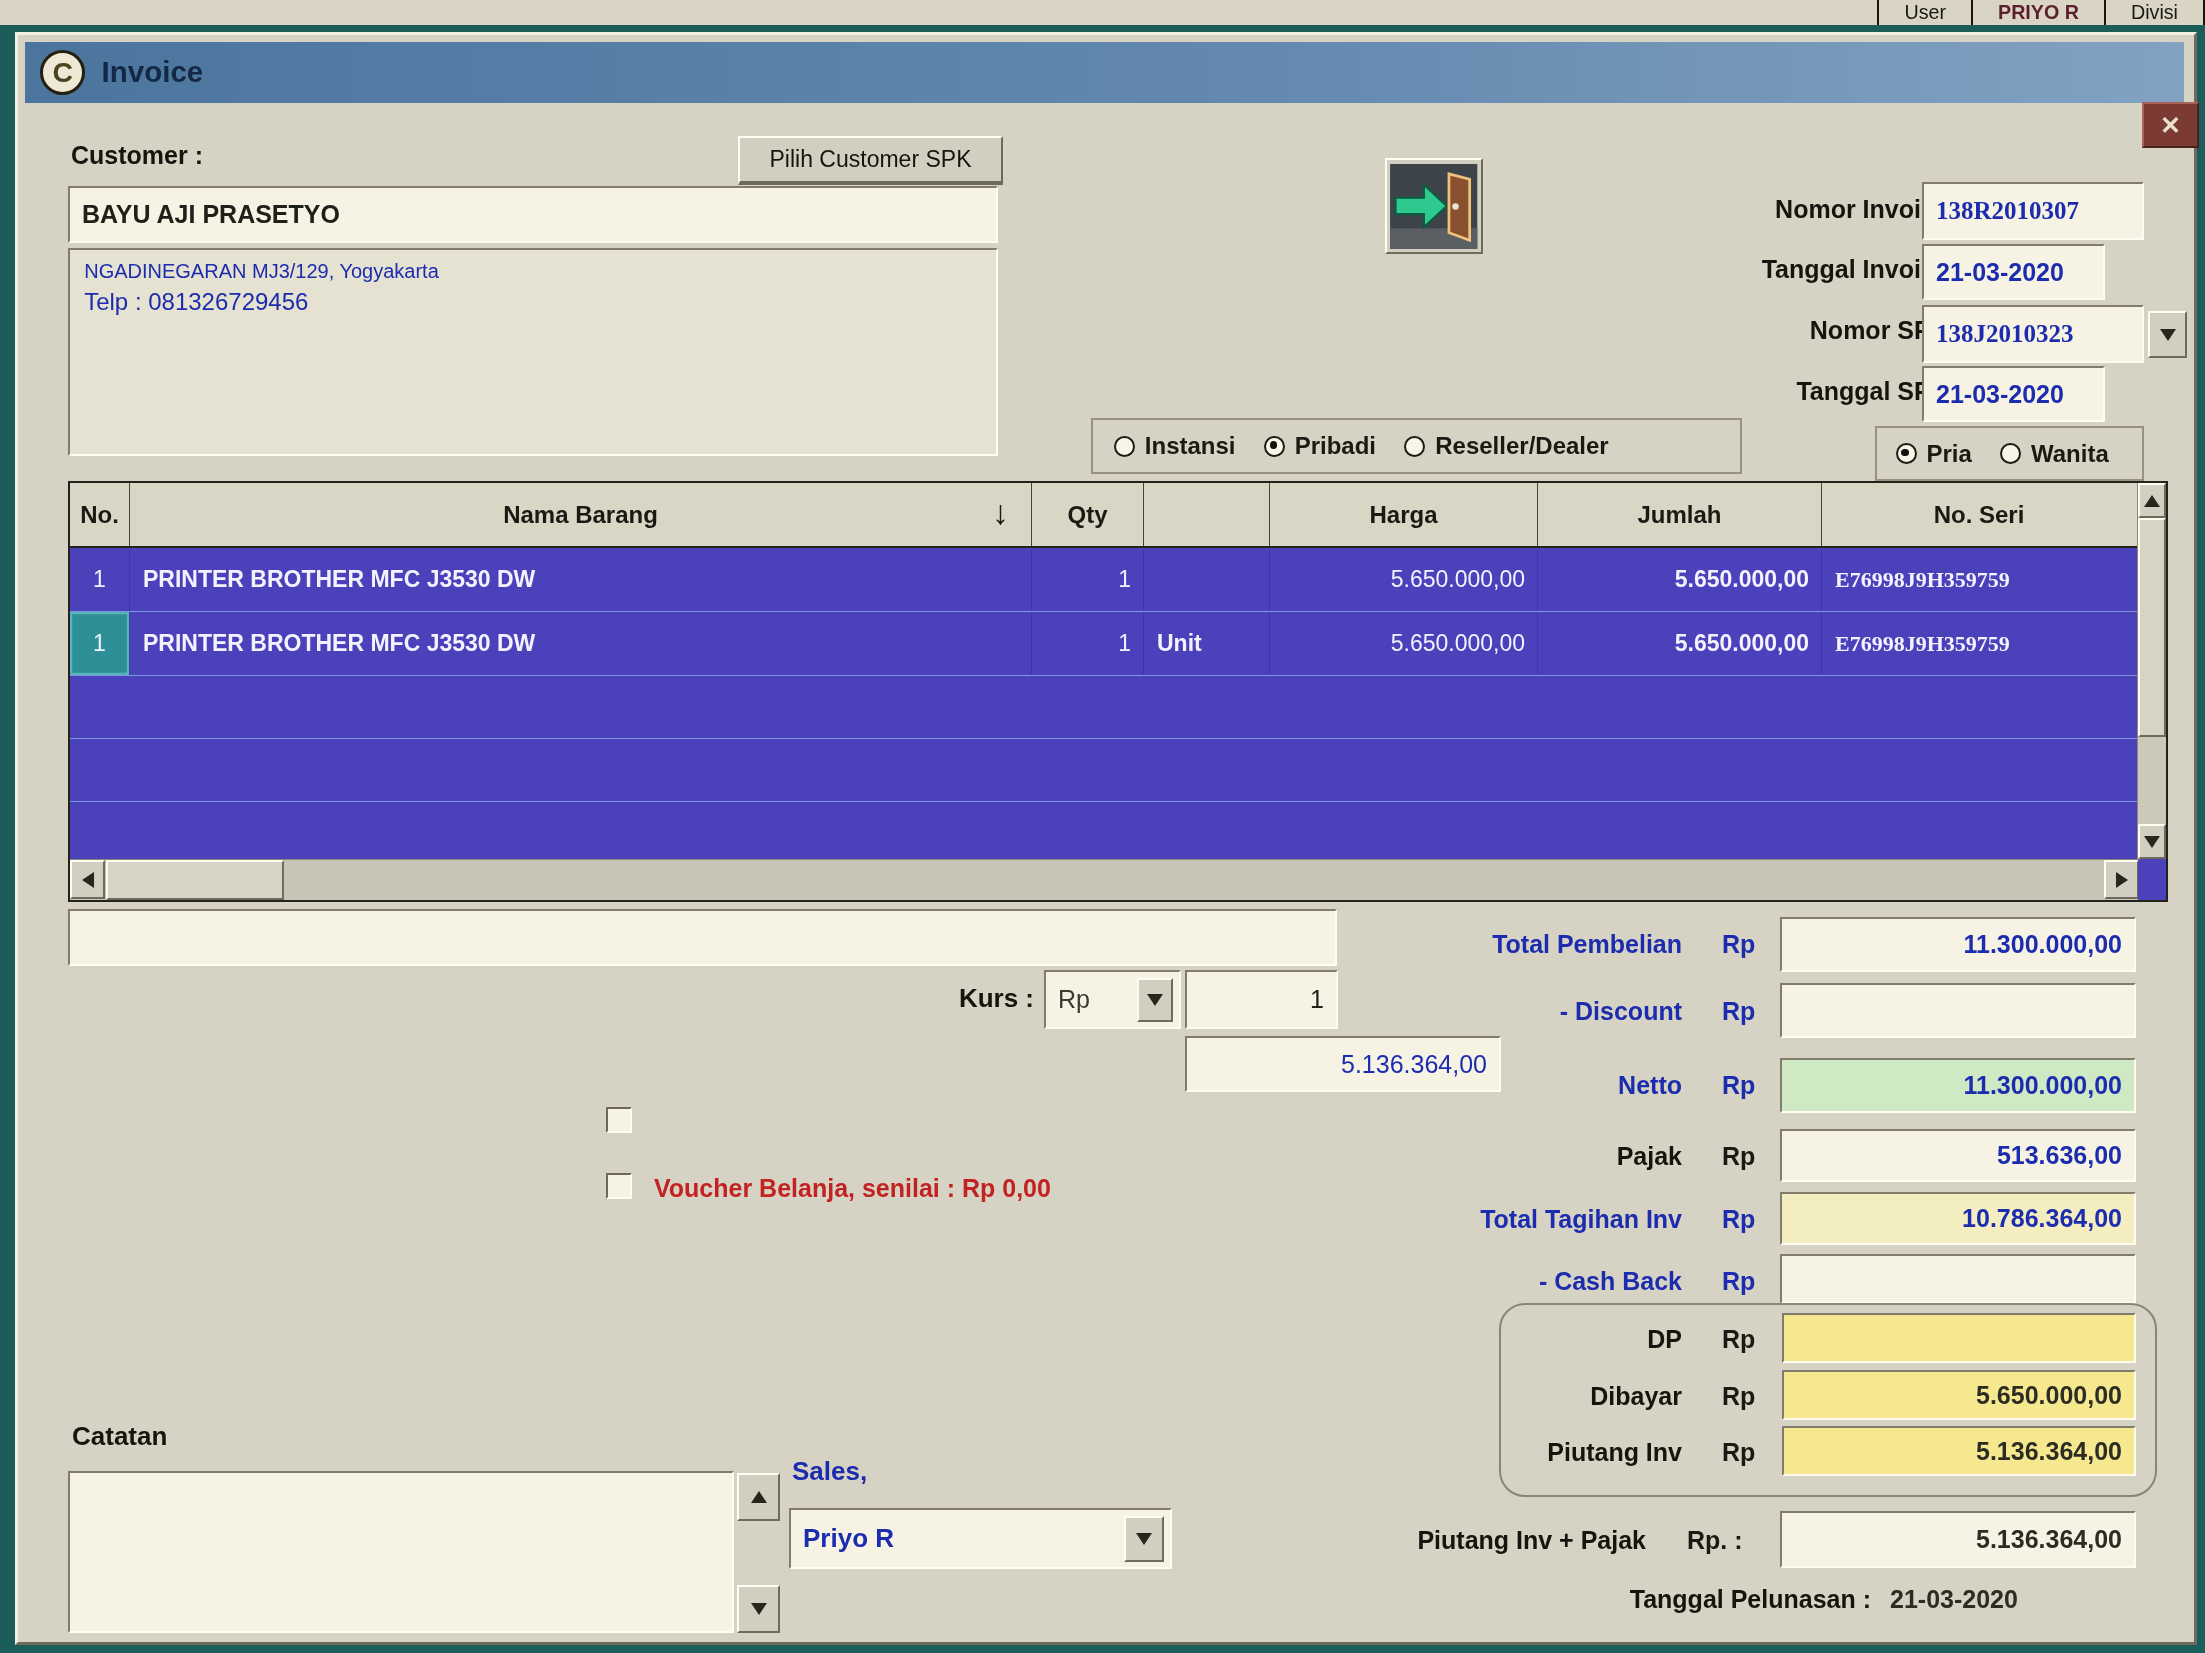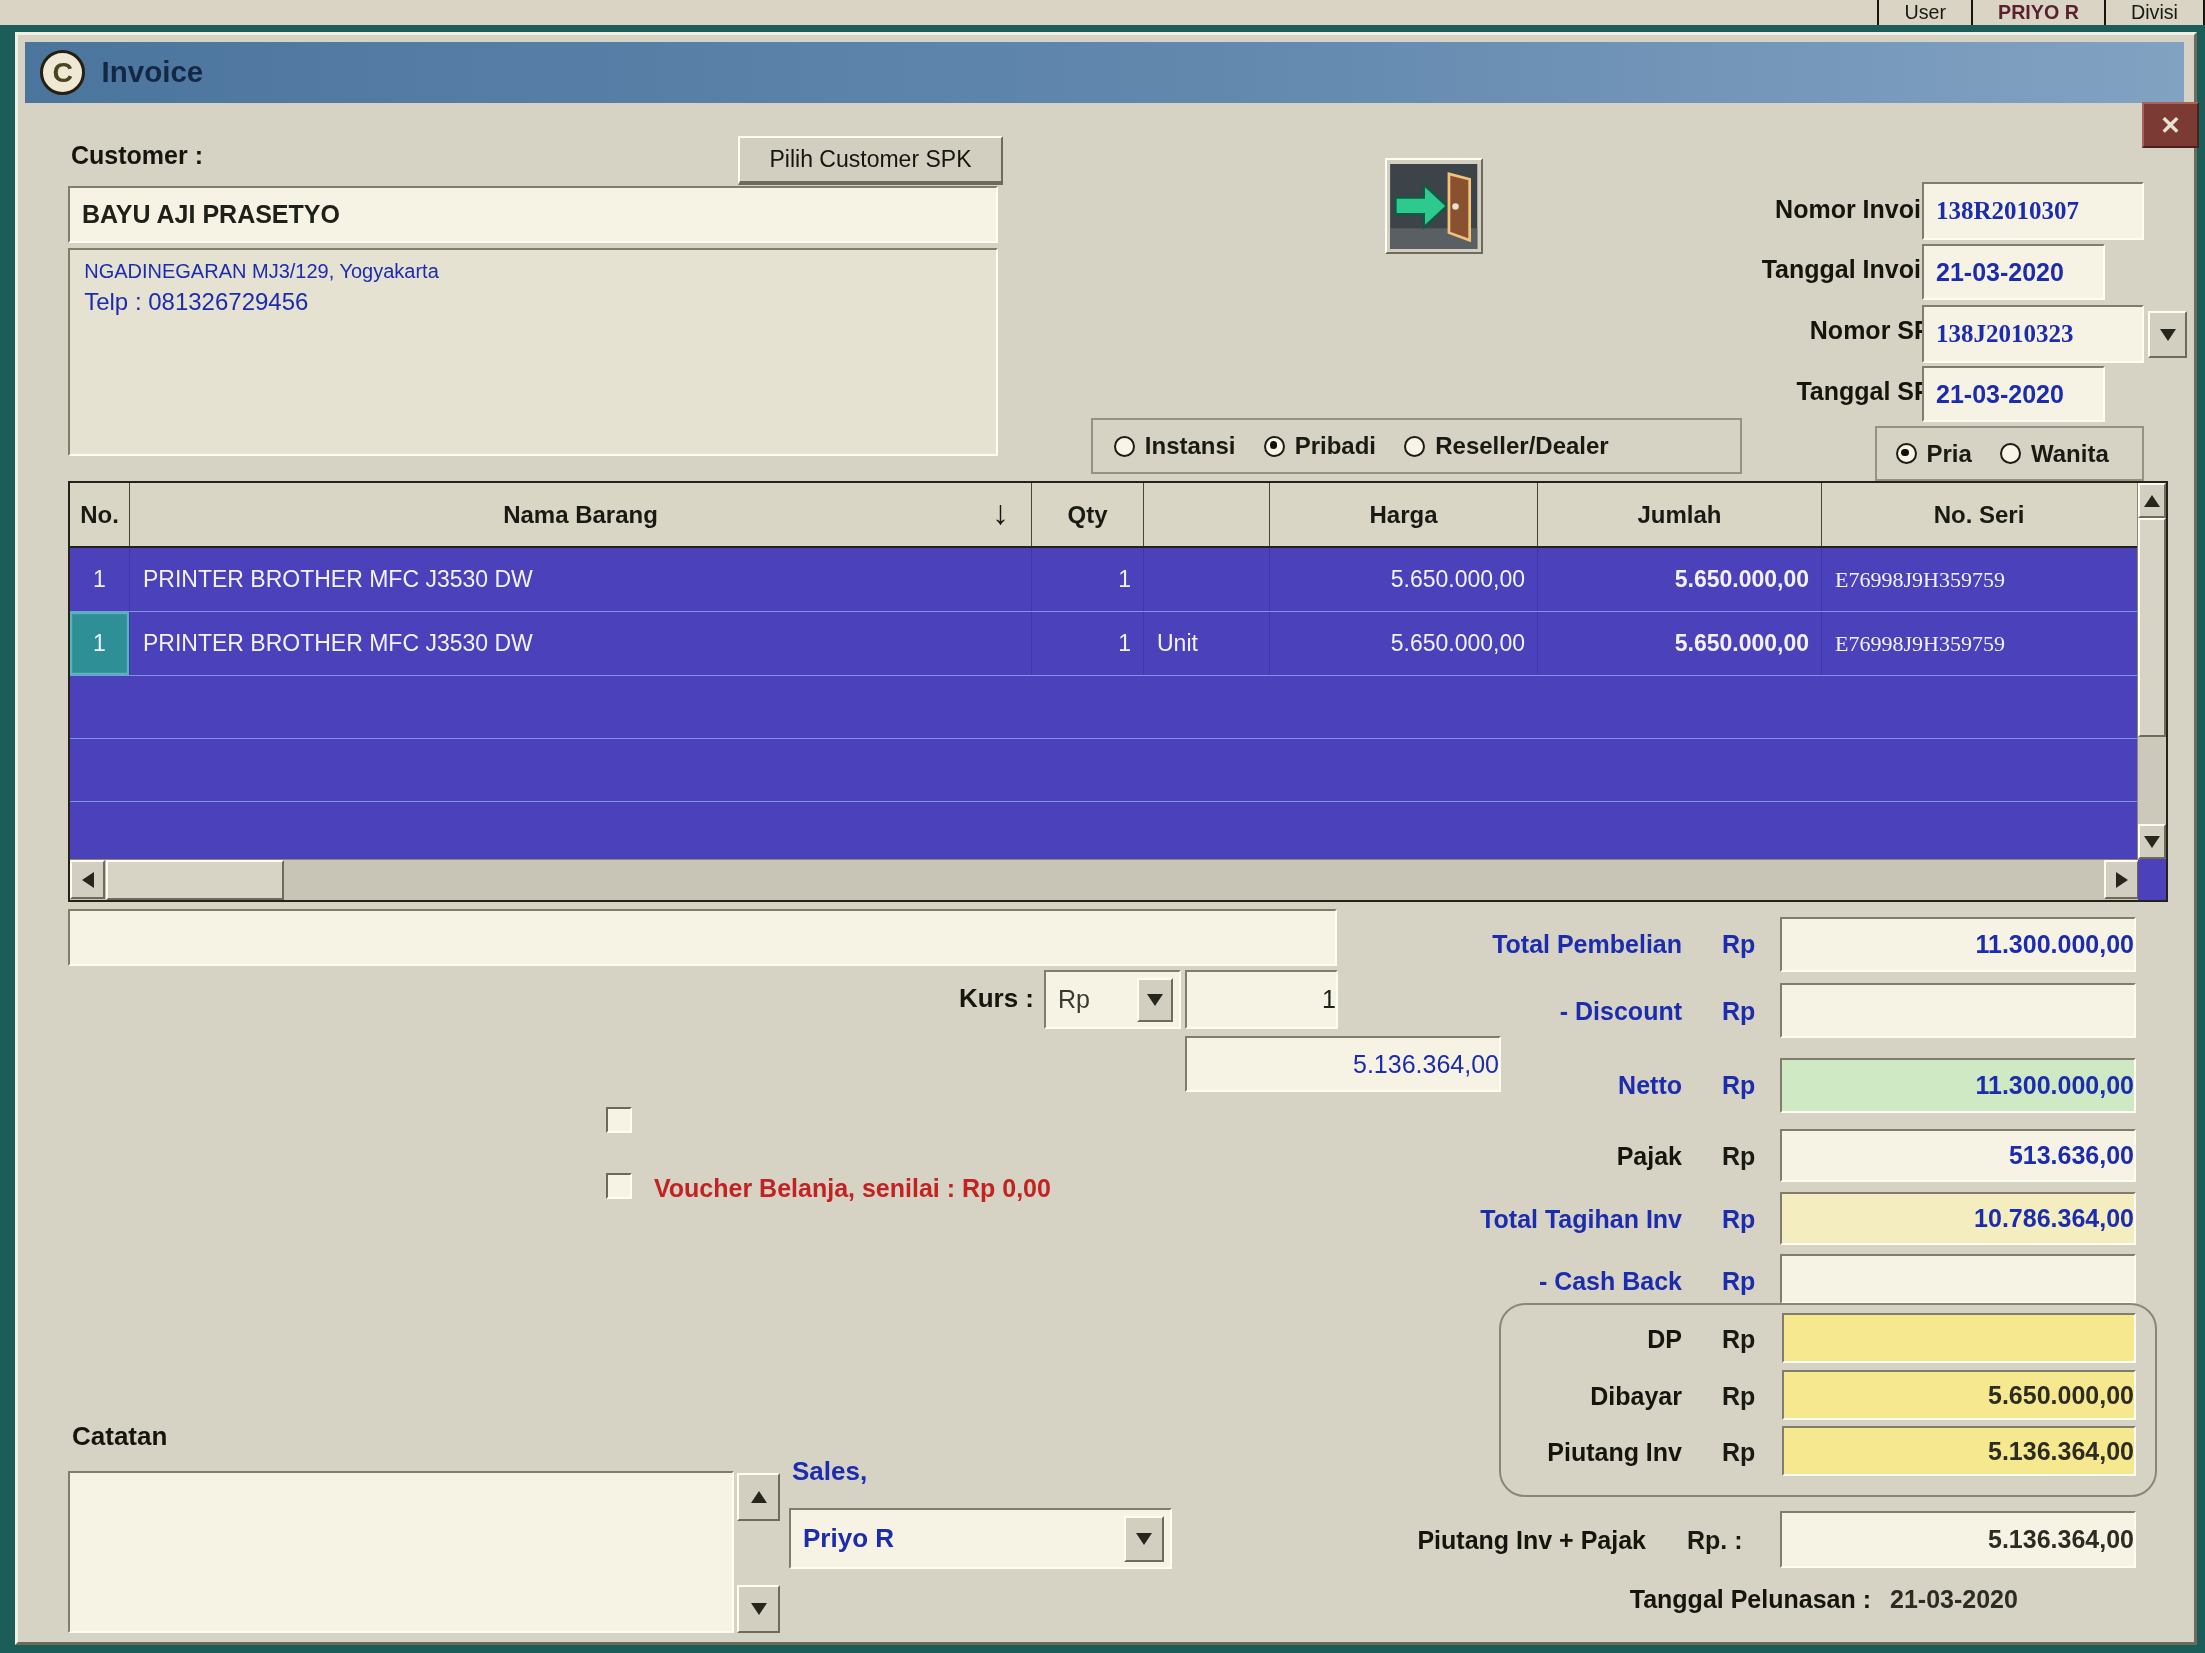--- a/index.html
+++ b/index.html
@@ -24,21 +24,21 @@
   .title-text{font-size:29.5px;font-weight:bold;color:#132844;}
   .close-btn{position:absolute;left:2142px;top:102px;width:53px;height:42px;background:#7c3a35;
              border:2.7px solid;border-color:#a86259 #4a1f1c #4a1f1c #a86259;
              color:#e9e0cf;font-size:25px;font-weight:bold;
              display:flex;align-items:center;justify-content:center;}
   
   .lbl{font-size:25px;font-weight:bold;color:#15150e;white-space:nowrap;}
   .bluelbl{color:#1c2cae;}
   .fld{background:#f6f3e4;border:2.7px solid;border-color:#827c6c #fffdf2 #fffdf2 #827c6c;
        box-sizing:border-box;font-size:25px;display:flex;align-items:center;overflow:hidden;white-space:nowrap;}
-  .fld.right{justify-content:flex-end;}
+  .fld.right{justify-content:flex-end;padding-right:12px;}
   .fld.left{padding-left:12px;}
   .bluetext{color:#1c2cae;font-weight:bold;}
   .serifval{font-family:"Liberation Serif",serif;}
   .btn{background:#d3cfc0;border:2.7px solid;border-color:#fffdf2 #6e6a5c #6e6a5c #fffdf2;
        box-sizing:border-box;display:flex;align-items:center;justify-content:center;
        font-size:23px;color:#15150e;}
   .panel{background:#e6e2d2;border:2.7px solid;border-color:#827c6c #fffdf2 #fffdf2 #827c6c;box-sizing:border-box;}
   
   .radio-box{border:2.2px solid #97927f;box-sizing:border-box;display:flex;align-items:center;background:#d7d3c4;}
   .radio{width:21px;height:21px;border-radius:50%;background:#f8f5e8;border:2.7px solid #1c1c14;
@@ -54,21 +54,21 @@
   .thead{display:grid;grid-template-columns:60px 902px 112px 126px 268px 284px 314px;
          height:63px;background:#dad6c6;border-bottom:2.2px solid #23231c;}
   .th{display:flex;align-items:center;justify-content:center;font-size:24px;font-weight:bold;
       border-right:1.6px solid #45453a;position:relative;}
   .trow{display:grid;grid-template-columns:60px 902px 112px 126px 268px 284px 314px;
         height:63px;border-bottom:1.1px solid #7c97dd;color:#f4f2ff;font-size:23px;}
   .trow-empty{height:62px;border-bottom:1.1px solid #7c97dd;}
   .td{display:flex;align-items:center;border-right:1.1px solid #3f37a8;overflow:hidden;white-space:nowrap;}
   .td.c{justify-content:center;}
   .td.r{justify-content:flex-end;padding-right:12px;}
-  .td.l{padding-left:13px;}
+  .td.l{padding-left:13px;font-weight:bold;}
   .td.bold{font-weight:bold;}
   .td.seltd{background:#2f8f96;box-shadow:inset 0 0 0 2.2px #57b4ba;}
   .seri{font-family:"Liberation Serif",serif;font-size:22px;}
   
   .vscroll{position:absolute;right:0;top:0;width:28.4px;height:376px;background:#cdc9ba;border-left:1.6px solid #8a8678;}
   .sbtn{position:absolute;left:0;width:28.4px;height:35px;background:#d3cfc0;
         border:2.2px solid;border-color:#fffdf2 #6e6a5c #6e6a5c #fffdf2;box-sizing:border-box;
         display:flex;align-items:center;justify-content:center;}
   .tri{width:0;height:0;border-style:solid;}
   .tri.up{border-width:0 8.8px 12px 8.8px;border-color:transparent transparent #26261c transparent;}

